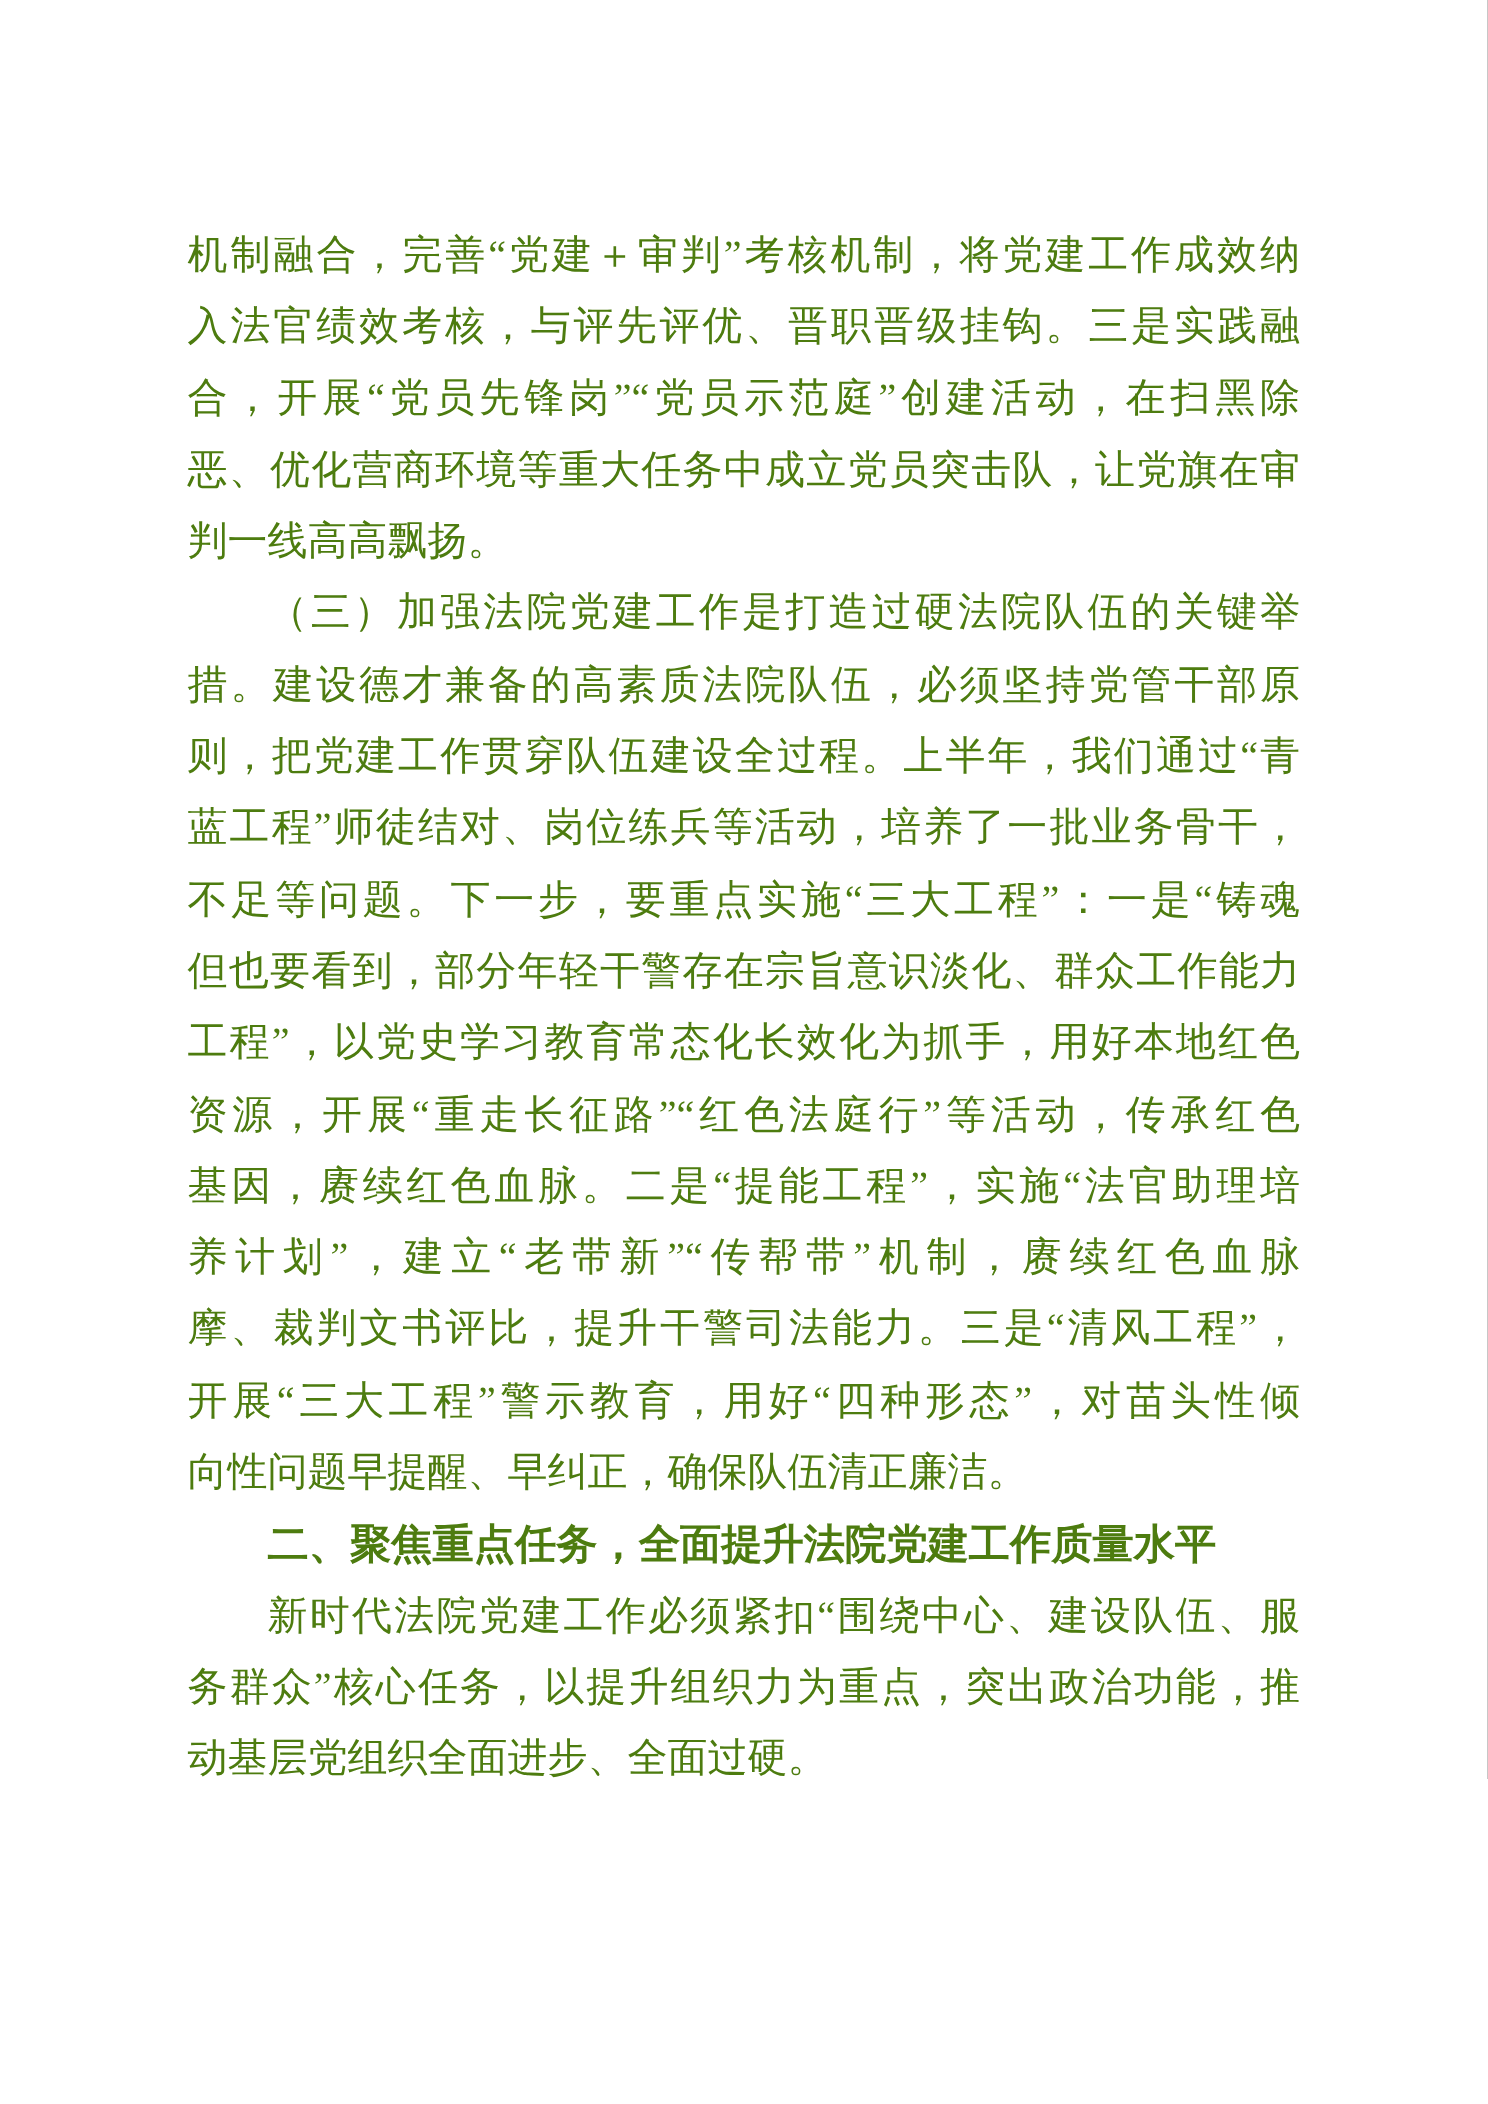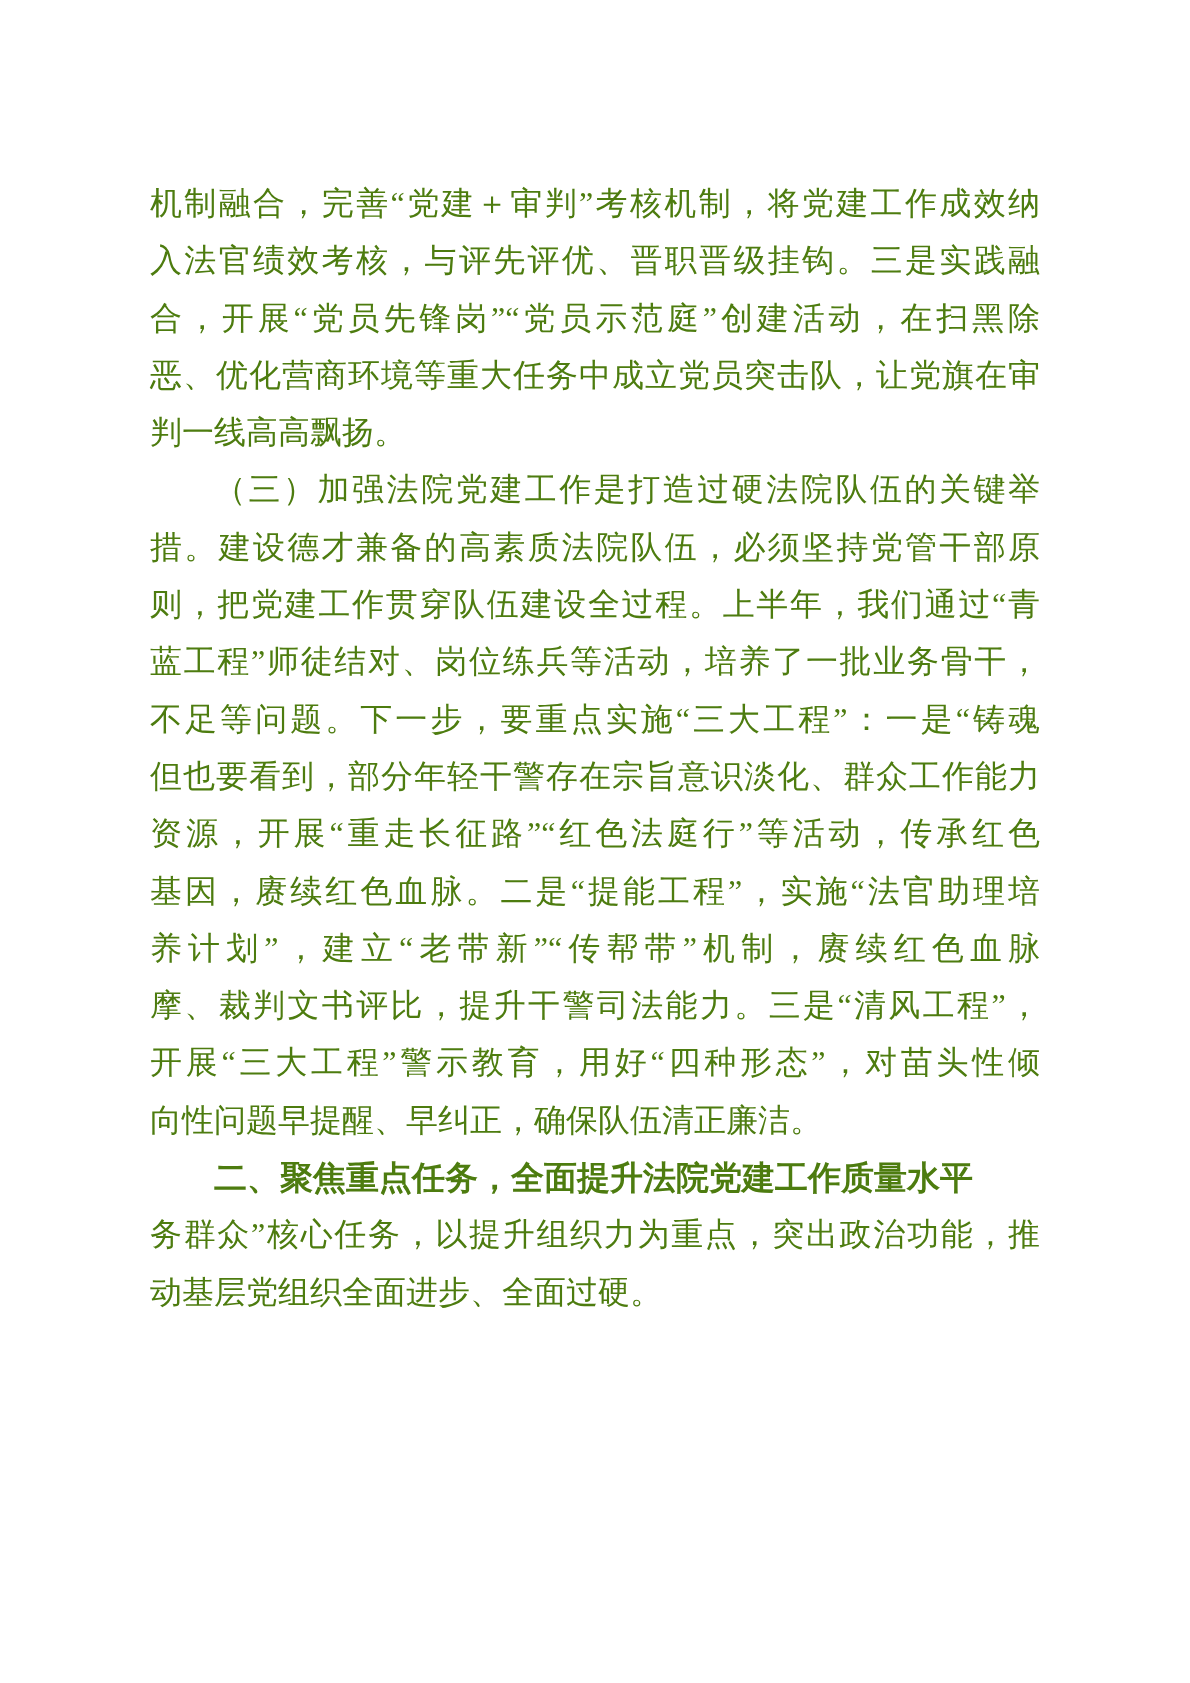--- a/index.html
+++ b/index.html
@@ -70,23 +70,25 @@
       <div class="line fill">入法官绩效考核，与评先评优、晋职晋级挂钩。三是实践融</div>
       <div class="line fill">合，开展“党员先锋岗”“党员示范庭”创建活动，在扫黑除</div>
       <div class="line fill">恶、优化营商环境等重大任务中成立党员突击队，让党旗在审</div>
       <div class="line end">判一线高高飘扬。</div>
       <div class="line fill indent kai">（三）加强法院党建工作是打造过硬法院队伍的关键举</div>
       <div class="line fill">措。建设德才兼备的高素质法院队伍，必须坚持党管干部原</div>
       <div class="line fill">则，把党建工作贯穿队伍建设全过程。上半年，我们通过“青</div>
       <div class="line fill">蓝工程”师徒结对、岗位练兵等活动，培养了一批业务骨干，</div>
       <div class="line fill">不足等问题。下一步，要重点实施“三大工程”：一是“铸魂</div>
       <div class="line fill">但也要看到，部分年轻干警存在宗旨意识淡化、群众工作能力</div>
+      <div class="line fill">工程”，以党史学习教育常态化长效化为抓手，用好本地红色</div>
       <div class="line fill">资源，开展“重走长征路”“红色法庭行”等活动，传承红色</div>
       <div class="line fill">基因，赓续红色血脉。二是“提能工程”，实施“法官助理培</div>
       <div class="line fill">养计划”，建立“老带新”“传帮带”机制，赓续红色血脉</div>
       <div class="line fill">摩、裁判文书评比，提升干警司法能力。三是“清风工程”，</div>
       <div class="line fill">开展“三大工程”警示教育，用好“四种形态”，对苗头性倾</div>
       <div class="line end">向性问题早提醒、早纠正，确保队伍清正廉洁。</div>
       <div class="line end indent heading">二、聚焦重点任务，全面提升法院党建工作质量水平</div>
+      <div class="line fill indent">新时代法院党建工作必须紧扣“围绕中心、建设队伍、服</div>
       <div class="line fill">务群众”核心任务，以提升组织力为重点，突出政治功能，推</div>
       <div class="line end">动基层党组织全面进步、全面过硬。</div>
     </div>
 </div>
 
 </body></html>

